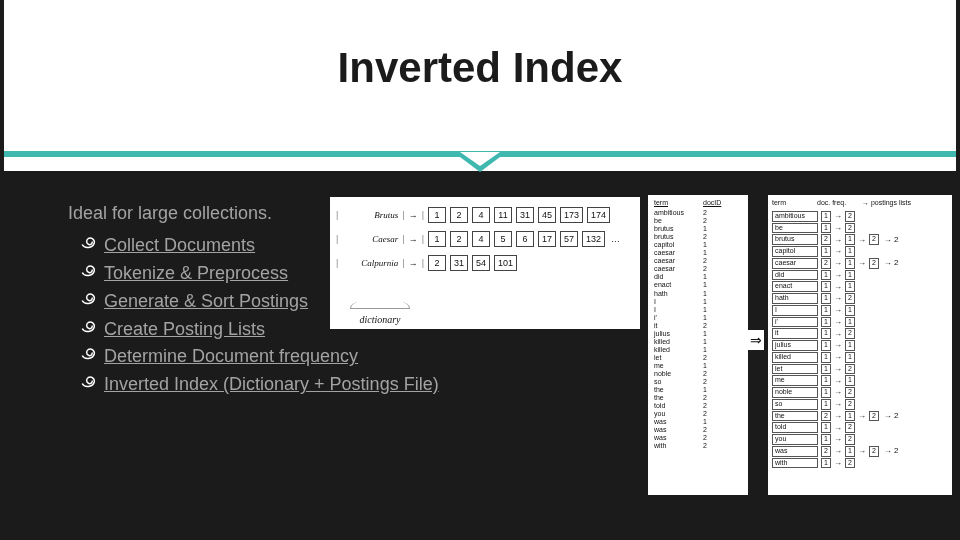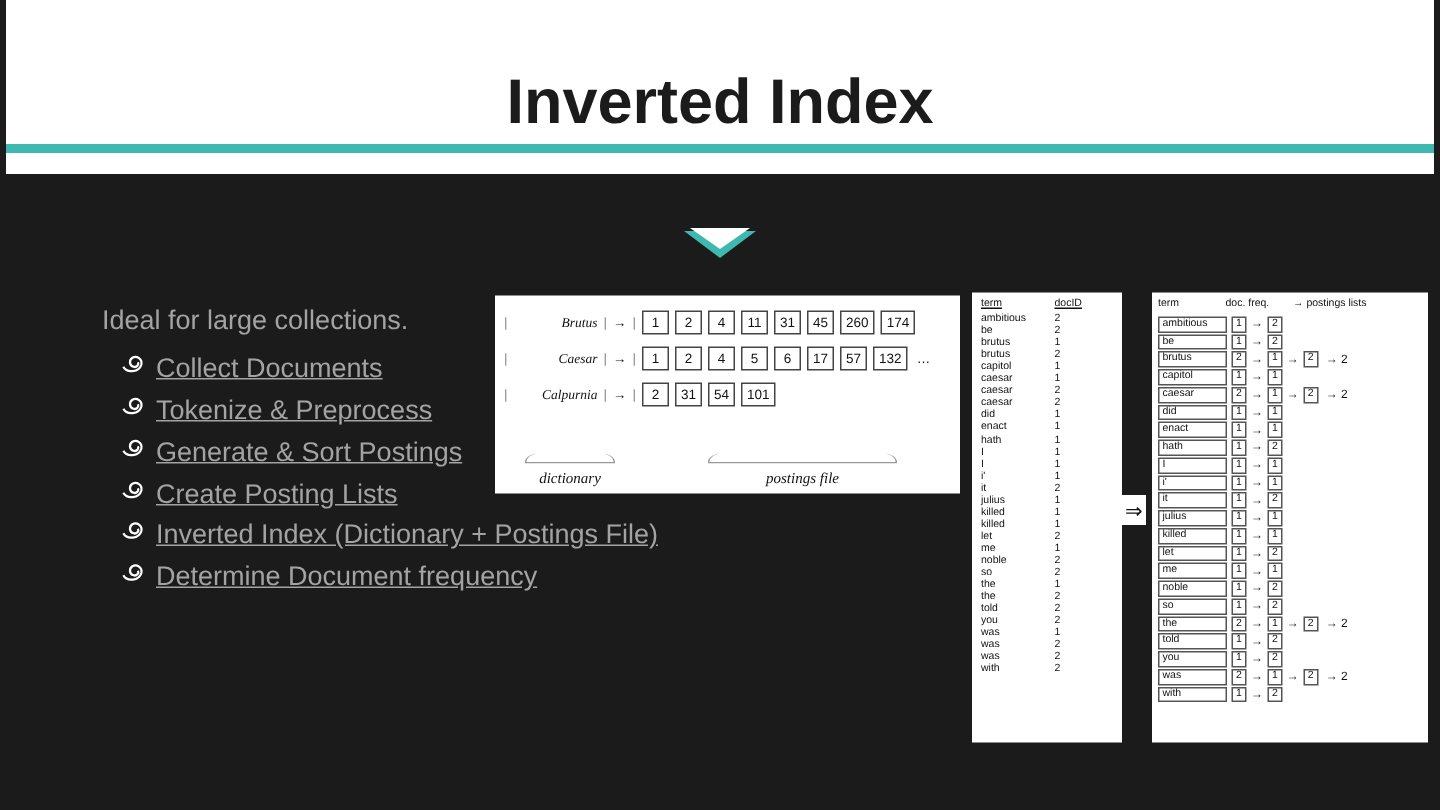--- a/index.html
+++ b/index.html
@@ -13,21 +13,21 @@
   }
   .slide {
     position: relative;
     width: 960px;
     height: 540px;
     background: #1b1b1b;
     box-sizing: border-box;
   }
   .title-band {
     position: relative;
-    height: 116px;
+    height: 171px;
     background: #ffffff;
     margin: 0 4px;
   }
   .title-band::after {
     content: "";
     position: absolute;
     left: 0; right: 0; bottom: 14px;
     height: 6px;
     background: #3fb8af;
   }
@@ -252,42 +252,42 @@
             <path d="M3 14c3 6 14 5 16-2 1-5-4-8-8-6-3 2-3 7 1 8 3 1 5-2 4-4"></path>
           </svg><span>Tokenize &amp; Preprocess</span></li>
         <li><svg class="swirl" viewBox="0 0 24 24" fill="none" stroke="#ffffff" stroke-width="2">
             <path d="M3 14c3 6 14 5 16-2 1-5-4-8-8-6-3 2-3 7 1 8 3 1 5-2 4-4"></path>
           </svg><span>Generate &amp; Sort Postings</span></li>
         <li><svg class="swirl" viewBox="0 0 24 24" fill="none" stroke="#ffffff" stroke-width="2">
             <path d="M3 14c3 6 14 5 16-2 1-5-4-8-8-6-3 2-3 7 1 8 3 1 5-2 4-4"></path>
           </svg><span>Create Posting Lists</span></li>
         <li><svg class="swirl" viewBox="0 0 24 24" fill="none" stroke="#ffffff" stroke-width="2">
             <path d="M3 14c3 6 14 5 16-2 1-5-4-8-8-6-3 2-3 7 1 8 3 1 5-2 4-4"></path>
-          </svg><span>Inverted Index (Dictionary + Postings File)</span></li>
+          </svg><span>Determine Document frequency</span></li>
         <li><svg class="swirl" viewBox="0 0 24 24" fill="none" stroke="#ffffff" stroke-width="2">
             <path d="M3 14c3 6 14 5 16-2 1-5-4-8-8-6-3 2-3 7 1 8 3 1 5-2 4-4"></path>
-          </svg><span>Determine Document frequency</span></li>
+          </svg><span>Inverted Index (Dictionary + Postings File)</span></li>
       </ul>
   </div>
 
   <div class="fig fig1">
     <div id="fig1-rows">
         <div class="posting-row">
           <span class="bar">|</span>
           <span class="term">Brutus</span>
           <span class="bar">|</span>
           <span class="arrow">→</span>
           <span class="bar">|</span>
           <span class="cell">1</span>
           <span class="cell">2</span>
           <span class="cell">4</span>
           <span class="cell">11</span>
           <span class="cell">31</span>
           <span class="cell">45</span>
-          <span class="cell">260</span>
+          <span class="cell">173</span>
           <span class="cell">174</span>
         </div>
         <div class="posting-row">
           <span class="bar">|</span>
           <span class="term">Caesar</span>
           <span class="bar">|</span>
           <span class="arrow">→</span>
           <span class="bar">|</span>
           <span class="cell">1</span>
           <span class="cell">2</span>
@@ -306,21 +306,20 @@
           <span class="arrow">→</span>
           <span class="bar">|</span>
           <span class="cell">2</span>
           <span class="cell">31</span>
           <span class="cell">54</span>
           <span class="cell">101</span>
         </div>
       </div>
     <div class="brace-row">
       <div class="brace-left">dictionary</div>
-      <div class="brace-right">postings file</div>
     </div>
   </div>
 
   <div class="fig fig2">
     <div class="col" id="fig2-left">
       <div class="hdr">term</div>
     <div>ambitious</div>
         <div>be</div>
         <div>brutus</div>
         <div>brutus</div>

